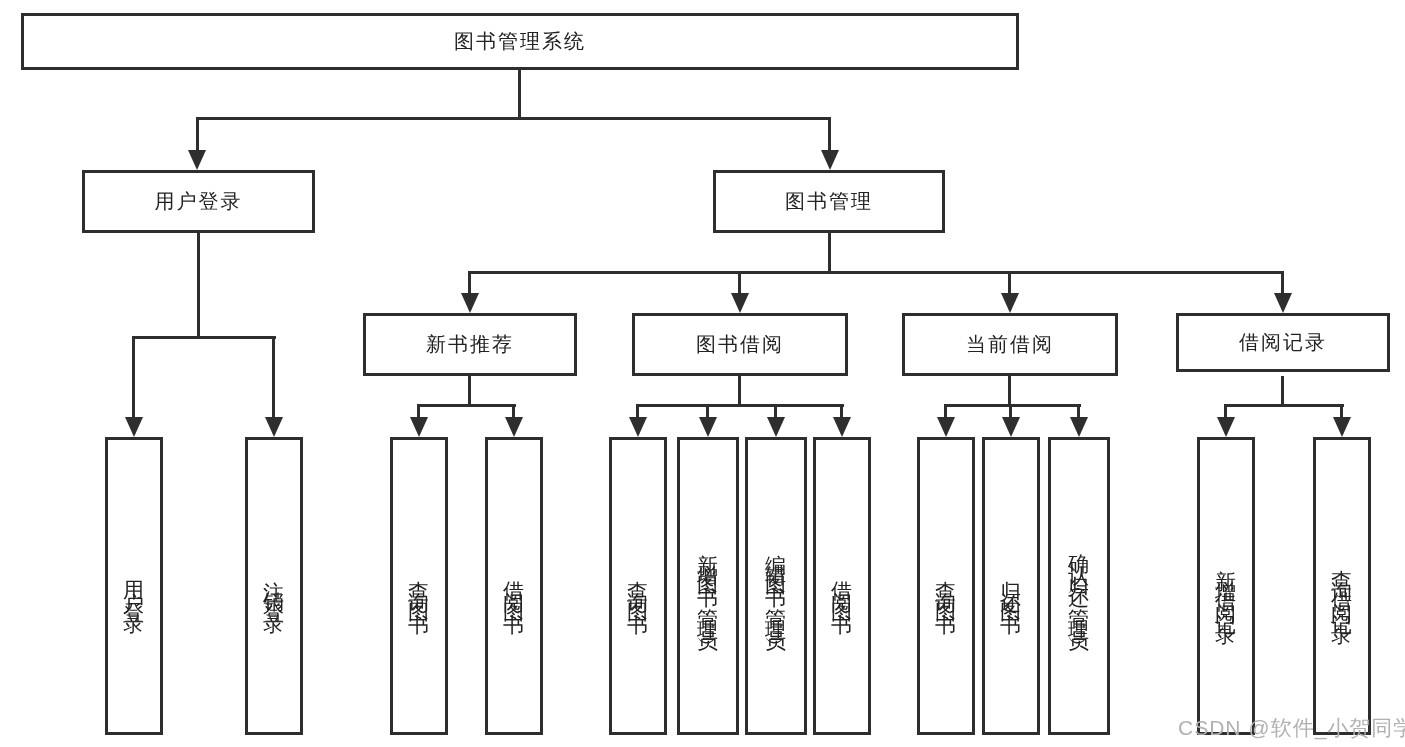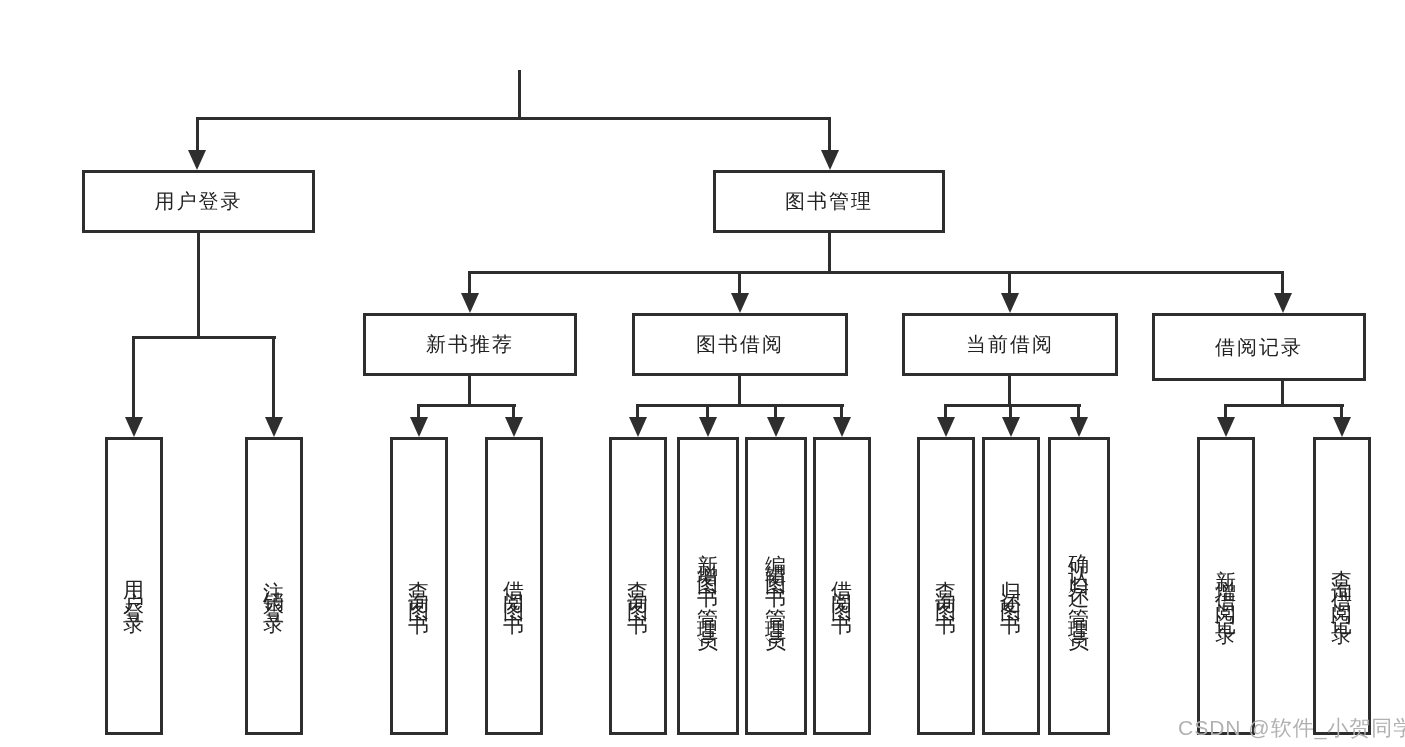--- a/index.html
+++ b/index.html
@@ -27,38 +27,41 @@
   .watermark{
     position:absolute;left:1178px;top:714px;z-index:5;
     font-size:21px;color:#b1b1b1;white-space:nowrap;letter-spacing:1px;
   }
 </style>
 </head>
 <body>
 
 <div class="canvas">
 
+  <div class="box h" style="left:21px;top:13px;width:998px;height:57px">
+    <span>图书管理系统</span>
+  </div>
 
   <div class="box h" style="left:82px;top:170px;width:233px;height:63px">
     <span>用户登录</span>
   </div>
   <div class="box h" style="left:713px;top:170px;width:232px;height:63px">
     <span>图书管理</span>
   </div>
 
   <div class="box h" style="left:363px;top:313px;width:214px;height:63px">
     <span>新书推荐</span>
   </div>
   <div class="box h" style="left:902px;top:313px;width:216px;height:63px">
     <span>当前借阅</span>
   </div>
   <div class="box h" style="left:632px;top:313px;width:216px;height:63px">
     <span>图书借阅</span>
   </div>
-  <div class="box h" style="left:1152px;top:313px;width:214px;height:68px">
+  <div class="box h" style="left:1176px;top:313px;width:214px;height:59px">
     <span>借阅记录</span>
   </div>
 
   <div class="box v" style="left:105px;top:437px;width:58px;height:298px">
     <span>用户登录</span>
   </div>
   <div class="box v" style="left:245px;top:437px;width:58px;height:298px">
     <span>注销登录</span>
   </div>
 

